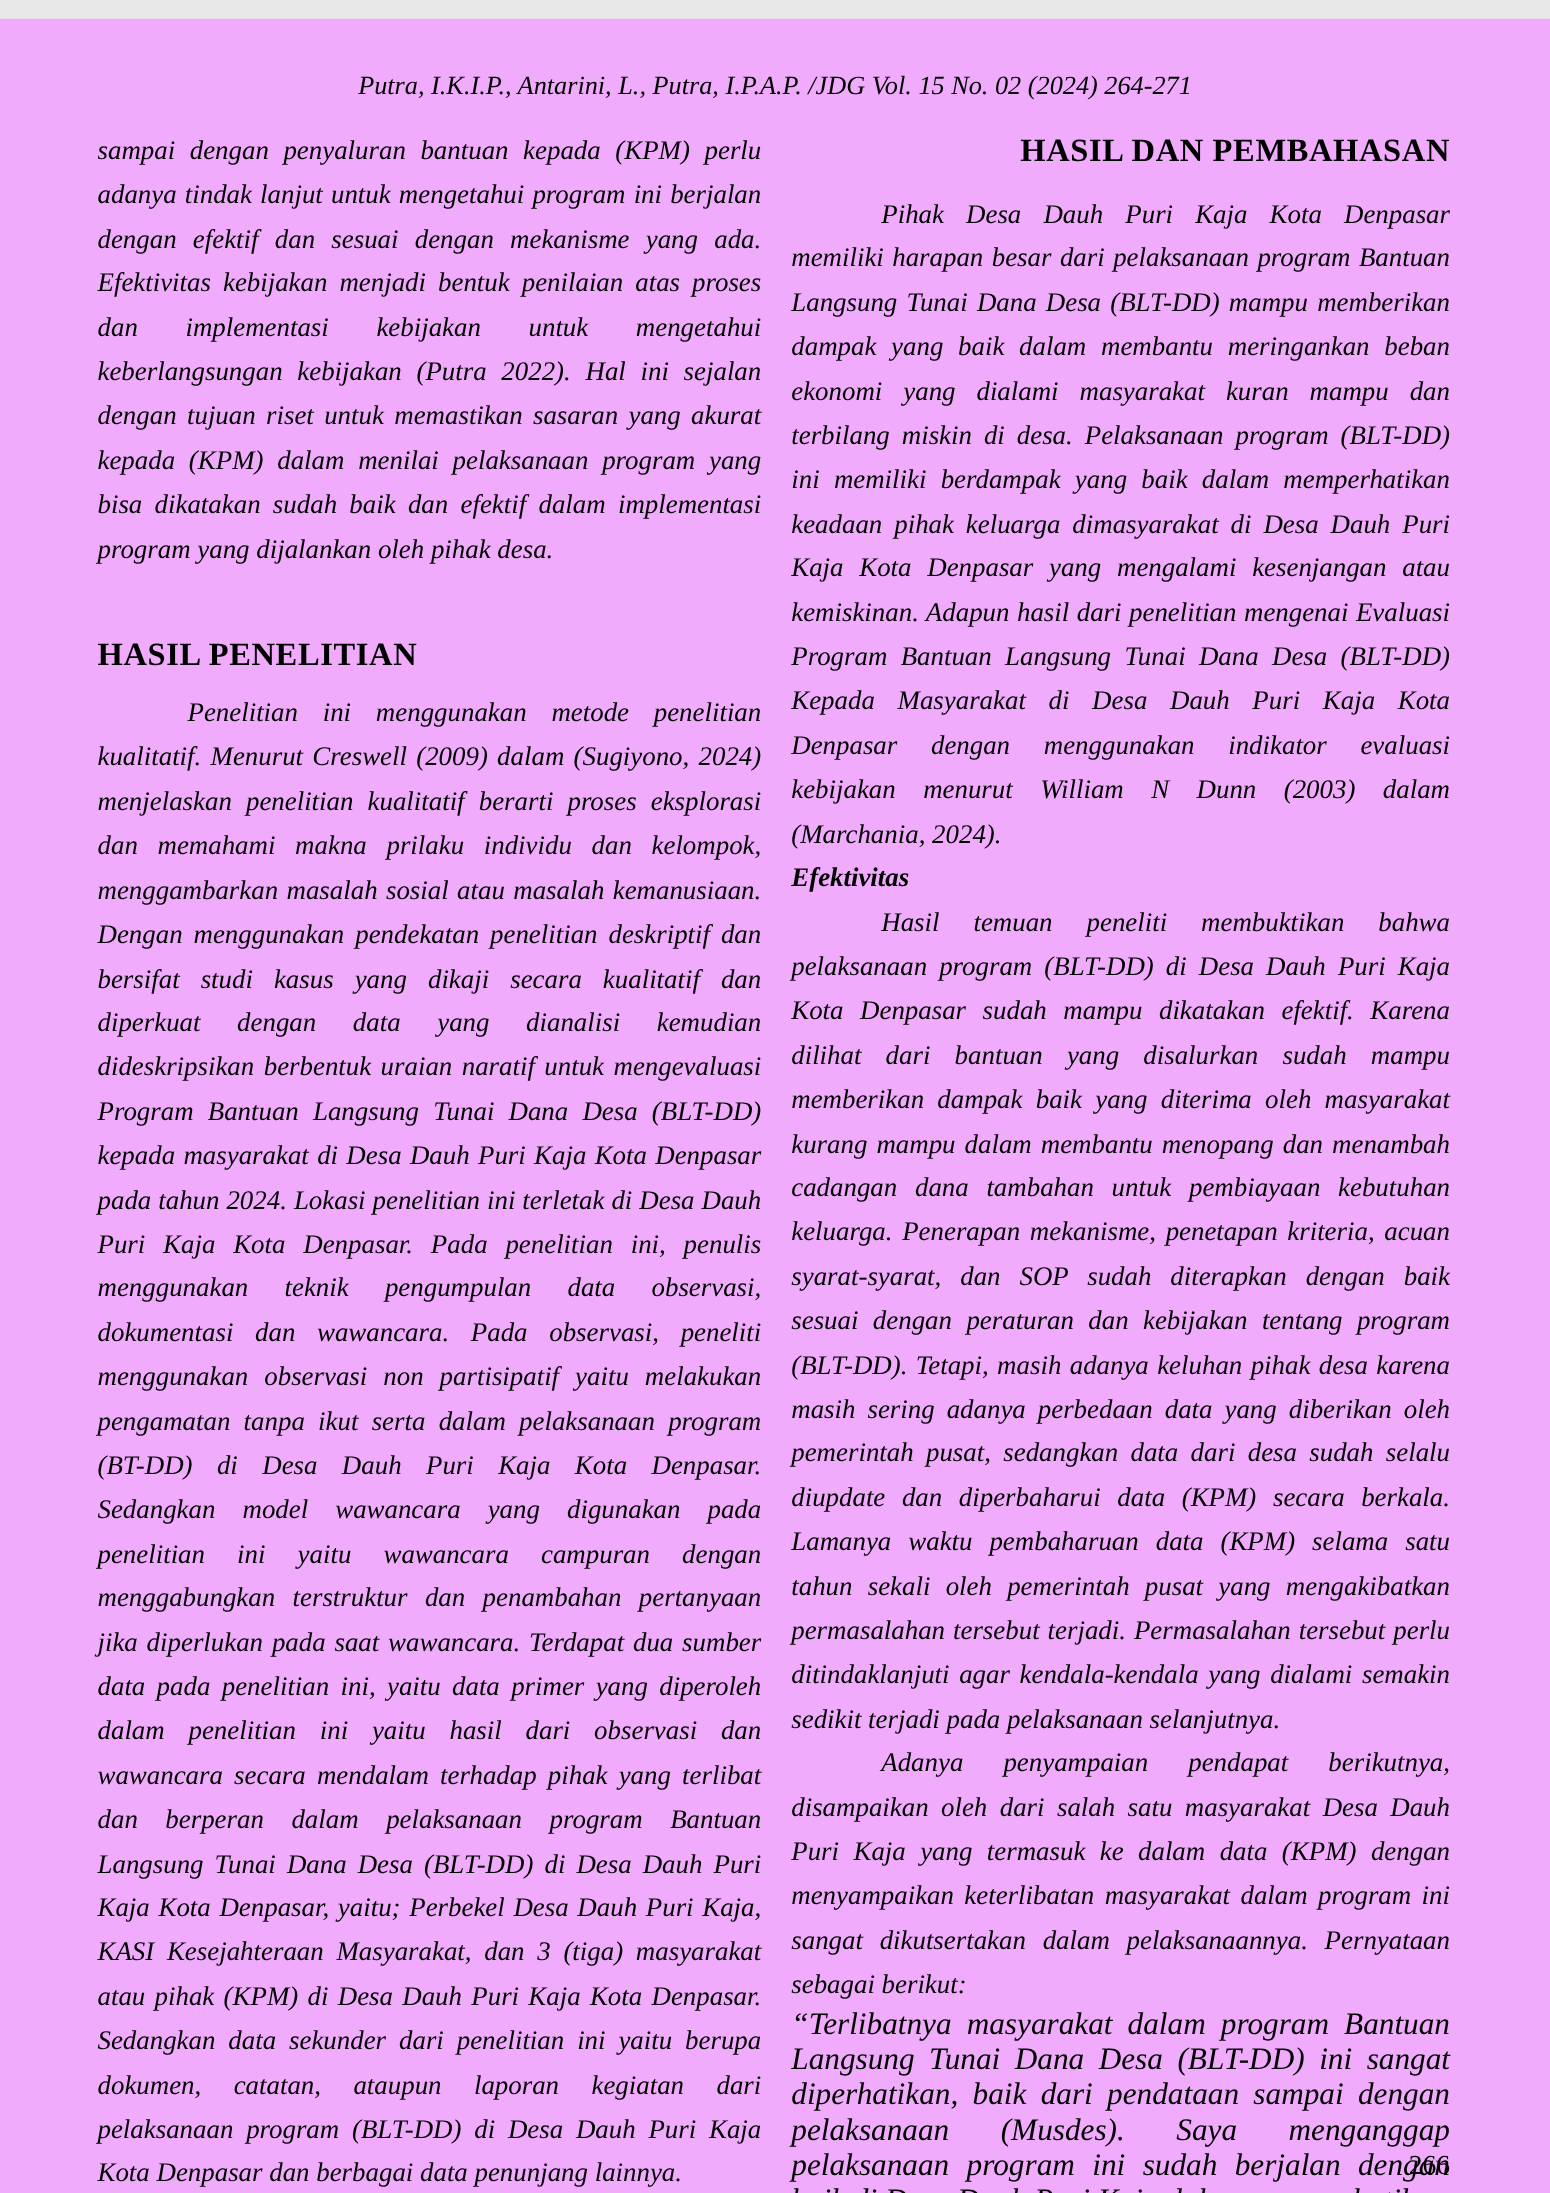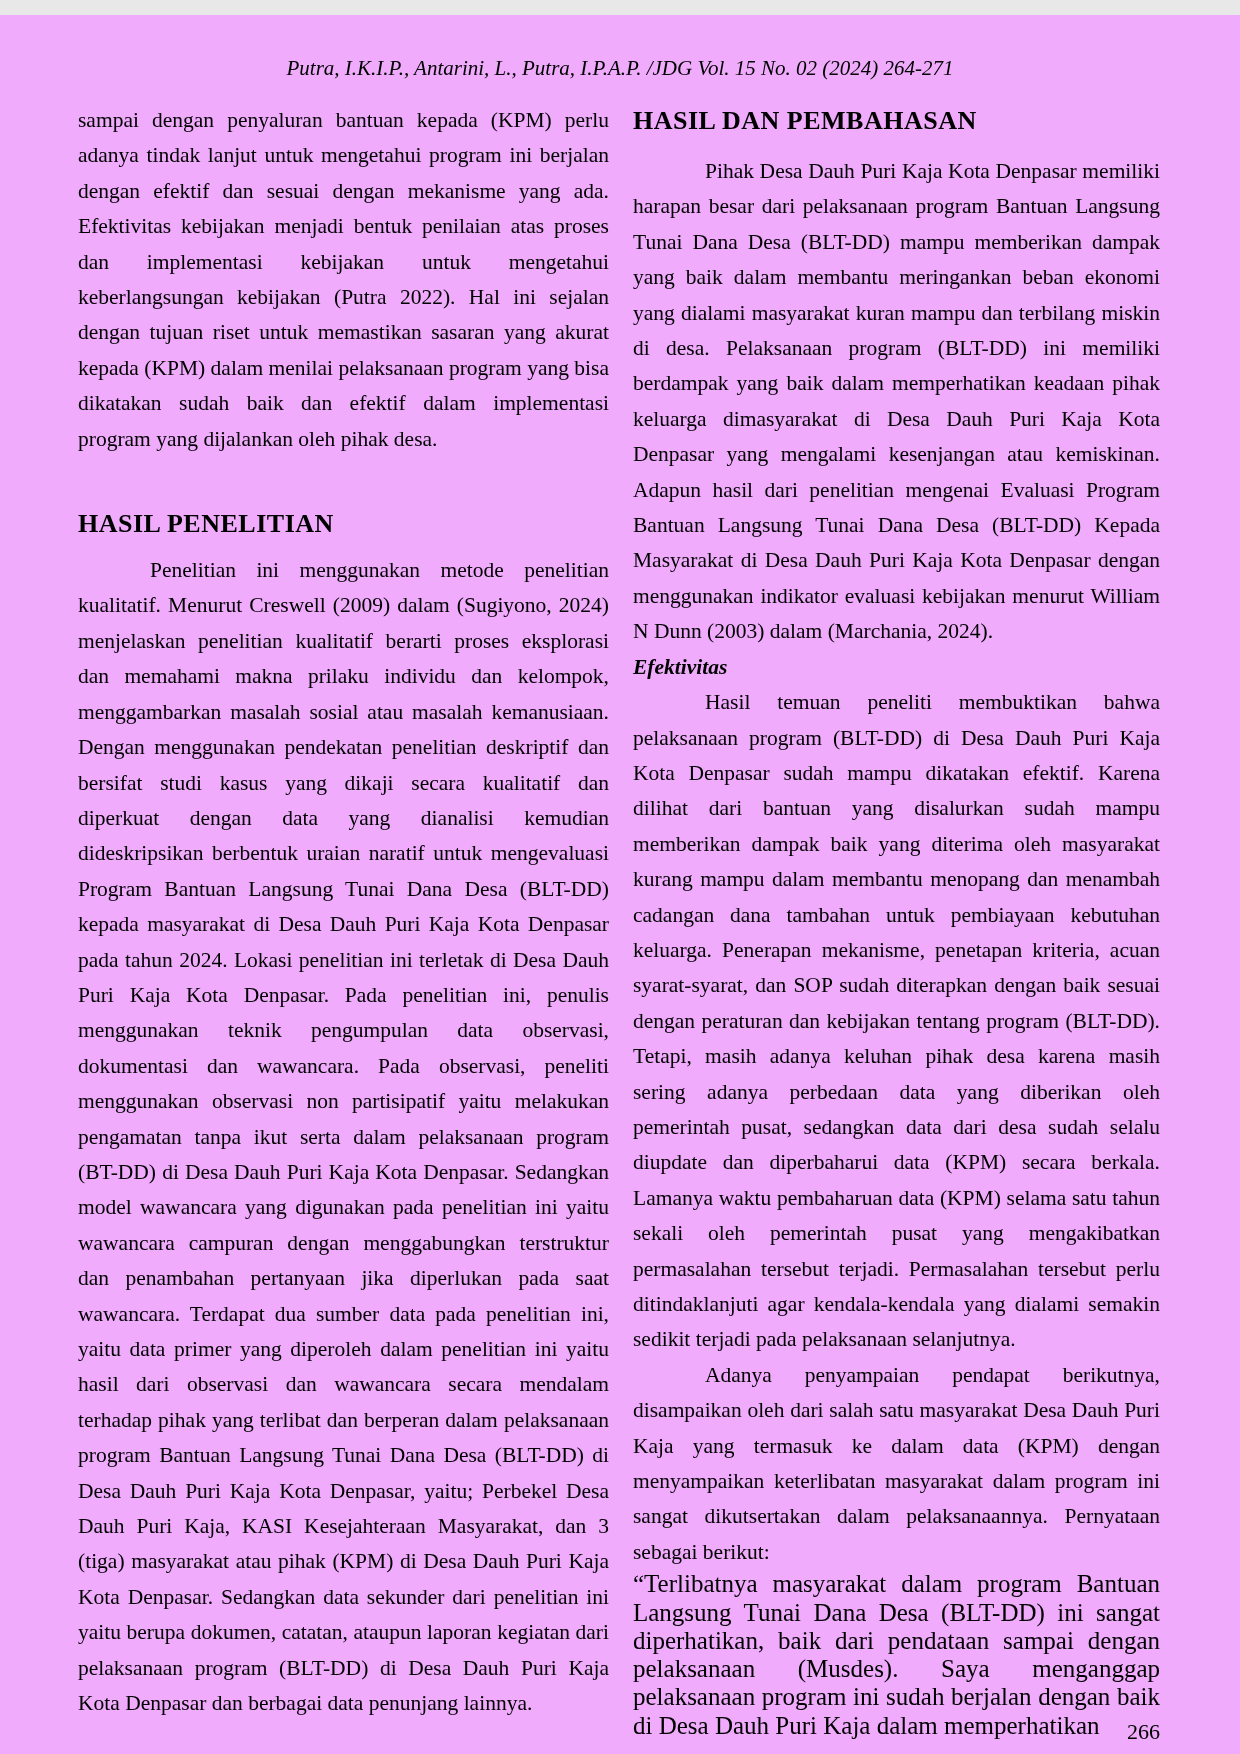--- a/index.html
+++ b/index.html
@@ -30,31 +30,31 @@
   }
   .col {
     position: absolute;
     top: 88px;
     font-size: 21.5px;
     line-height: 35.4px;
     text-align: justify;
   }
   .col-left  { left: 78px;  width: 531px; }
   .col-right { left: 633px; width: 527px; }
-  .col p { margin: 0; }
+  .col p { margin: 0; font-style: italic; }
   .indent { text-indent: 72px; }
   .section-heading {
     font-weight: bold;
     font-size: 26px;
     line-height: 36px;
     text-align: left;
     letter-spacing: 0.5px;
   }
   .h-metode { margin: 49px 0 11px 0; }
-  .h-hasil  { margin: 0 0 15px 0; }
+  .h-hasil  { margin: 0 0 15px 0; text-align: right; }
   .sub-heading {
     font-weight: bold;
     font-size: 21.5px;
     line-height: 35.4px;
     text-align: left;
     font-style: italic;
   }
   .quote {
     margin-left: 70px;
     margin-top: 5px;

